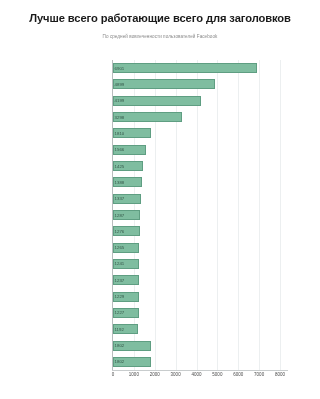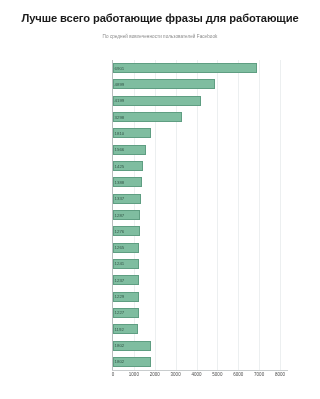--- a/index.html
+++ b/index.html
@@ -67,21 +67,21 @@
     font-size:4.5px; color:#4a4a4a;
     transform:translateX(-50%);
     white-space:nowrap;
   }
 </style>
 </head>
 <body>
 
 <div id="root">
 
-  <div class="title">Лучше всего работающие фразы для работающие</div>
+  <div class="title">Лучше всего работающие всего для заголовков</div>
   <div class="subtitle">По средней вовлеченности пользователей Facebook</div>
 
   <div class="plot">
     <div class="grid-layer" id="grid-layer">
         <div class="gridline" style="left: 20.875px;"></div>
         <div class="gridline" style="left: 41.75px;"></div>
         <div class="gridline" style="left: 62.625px;"></div>
         <div class="gridline" style="left: 83.5px;"></div>
         <div class="gridline" style="left: 104.375px;"></div>
         <div class="gridline" style="left: 125.25px;"></div>

